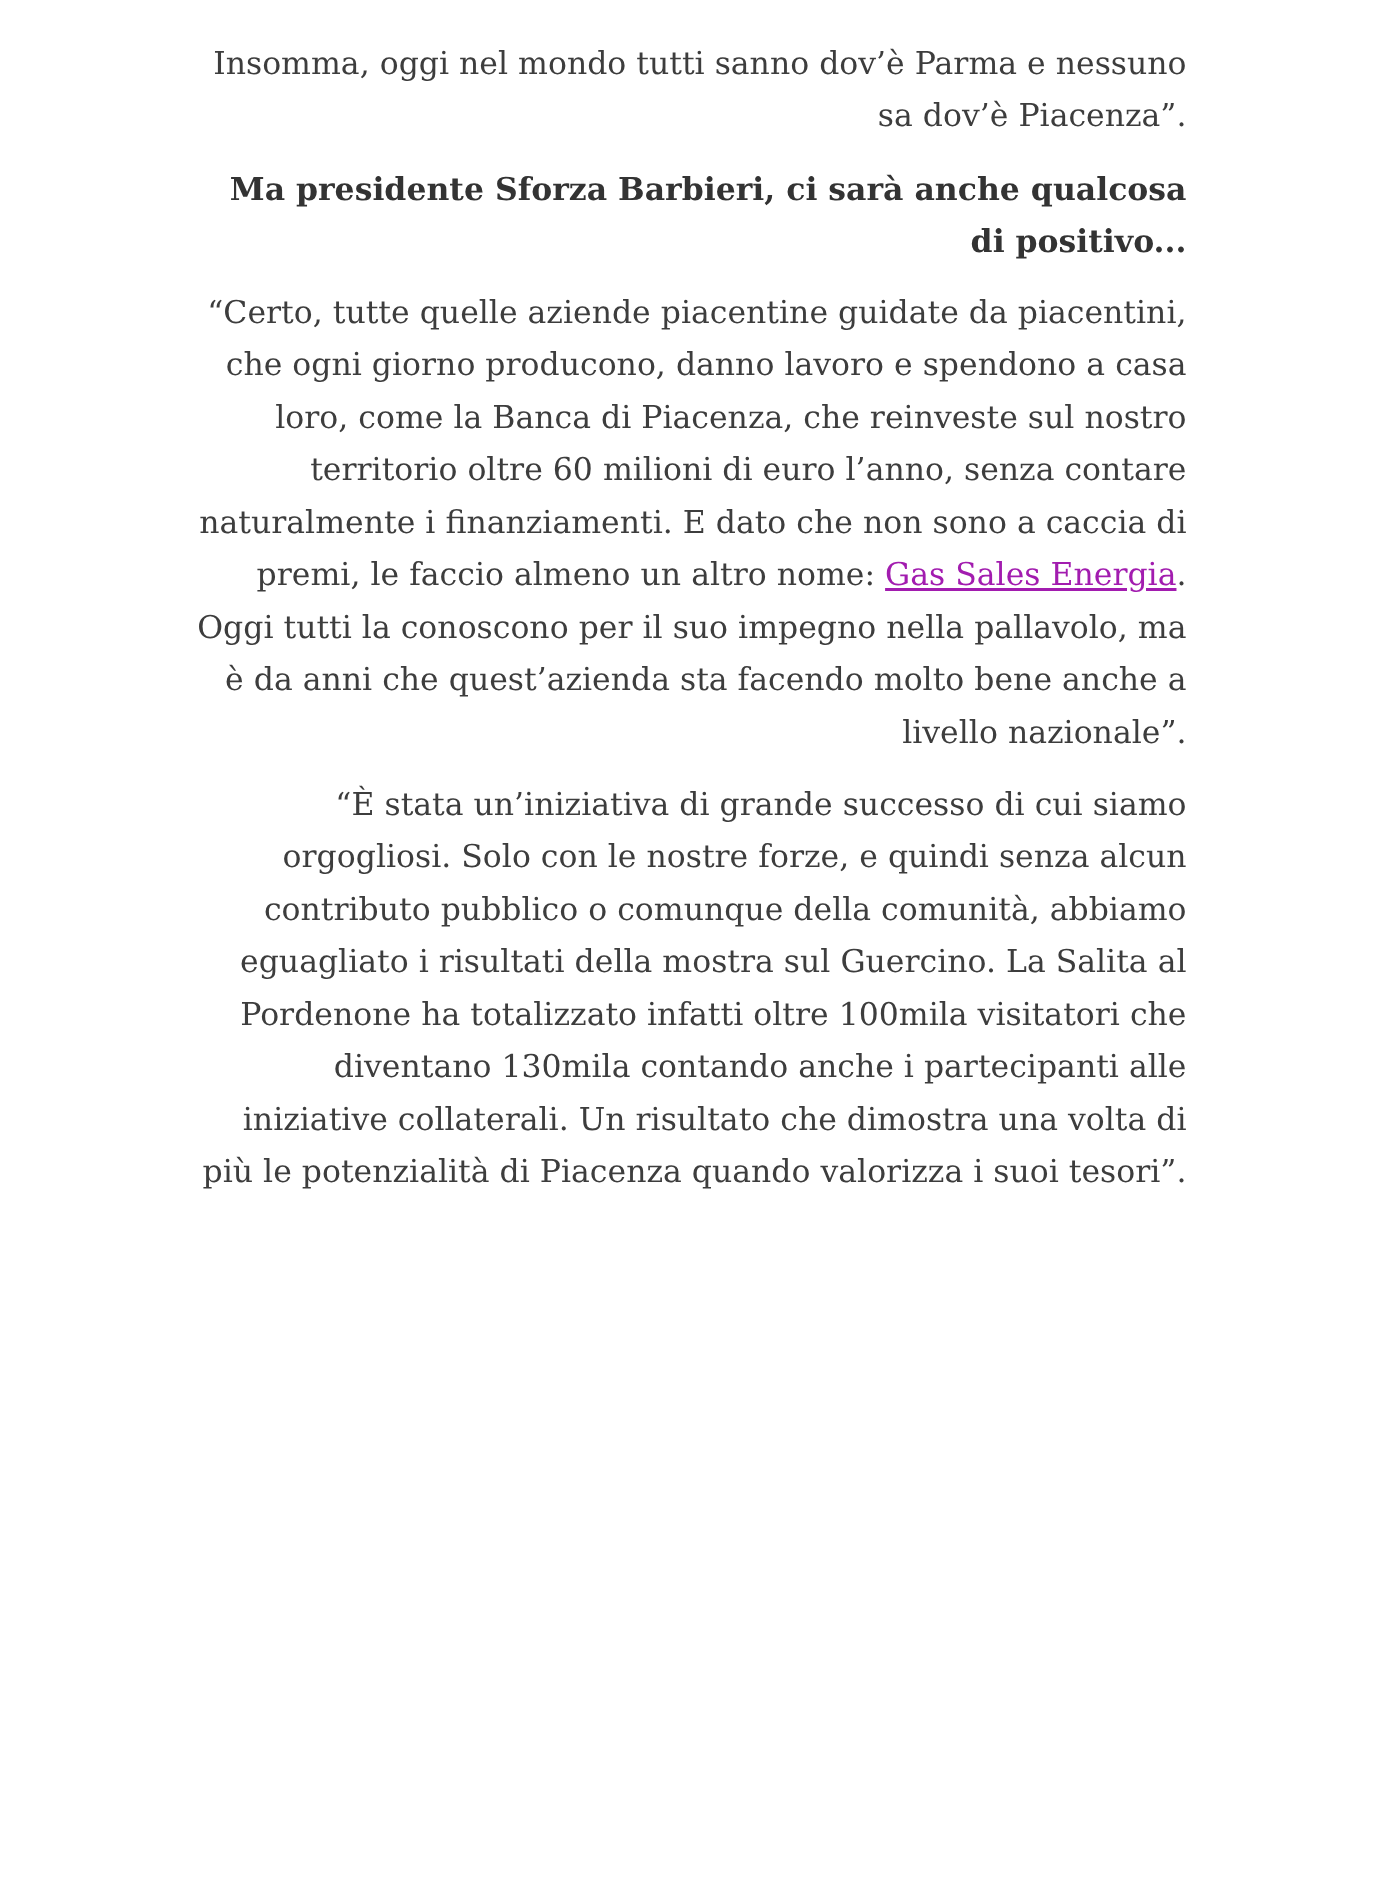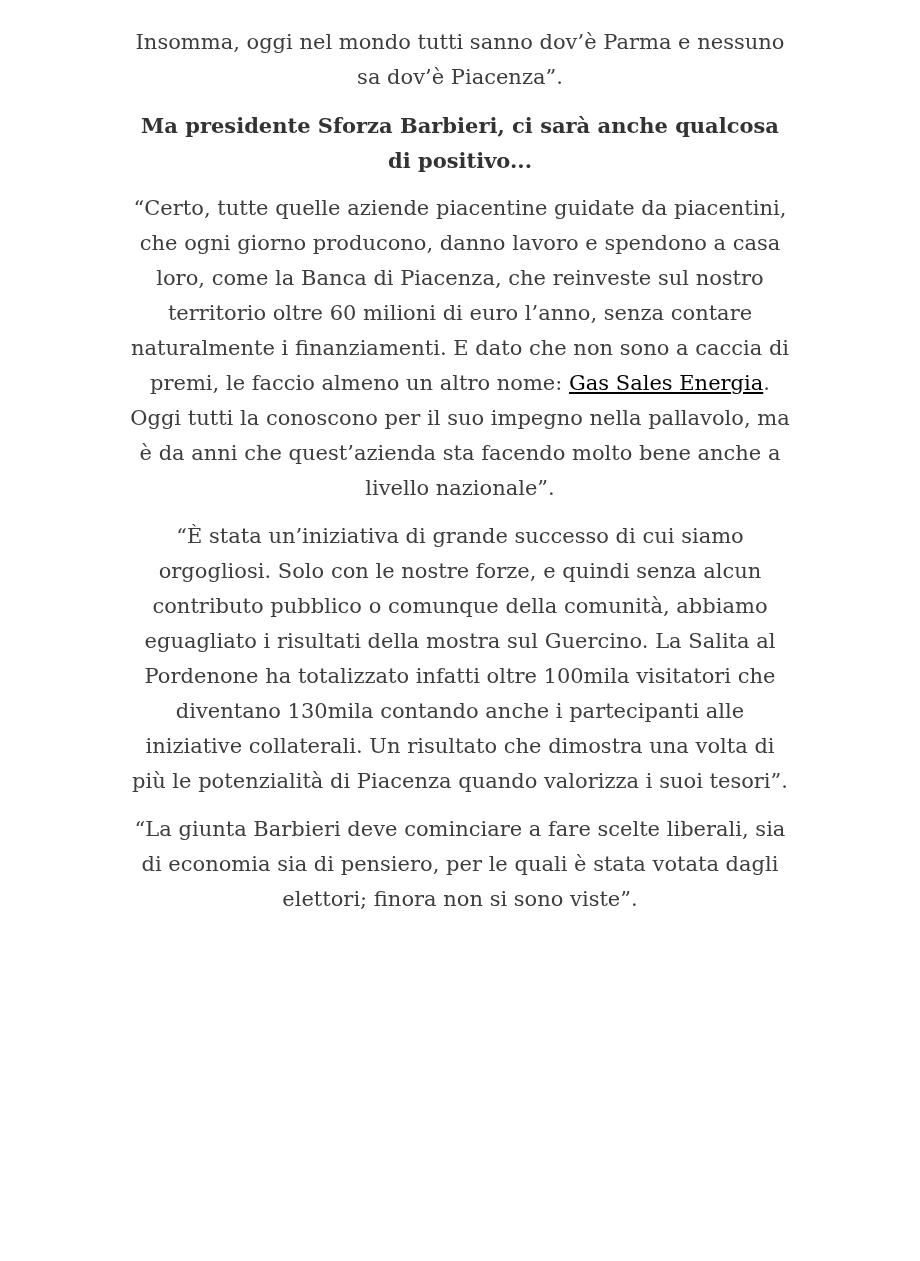--- a/index.html
+++ b/index.html
@@ -13,37 +13,36 @@
   .article {
     width: 662px;
     margin: 0 auto;
     padding-top: 25px;
   }
   .article p {
     font-size: 21px;
     line-height: 35px;
     color: #3d3d3d;
     margin: 0 0 13px 0;
-    text-align: center;
+    text-align: right;
   }
   .article p.question {
     font-weight: 700;
     color: #333333;
   }
   .article a {
-    color: #000000;
+    color: #a21caf;
     text-decoration: underline;
     cursor: pointer;
   }
   .article p.question a {
     font-weight: 400;
   }
 </style>
 </head>
 <body>
 
 <article class="article">
     <p class="answer"><span>Insomma, oggi nel mondo tutti sanno dov’è Parma e nessuno sa dov’è Piacenza”.</span></p>
     <p class="question"><span>Ma presidente Sforza Barbieri, ci sarà anche qualcosa di positivo...</span></p>
     <p class="answer"><span>“Certo, tutte quelle aziende piacentine guidate da piacentini, che ogni giorno producono, danno lavoro e spendono a casa loro, come la Banca di Piacenza, che reinveste sul nostro territorio oltre 60 milioni di euro l’anno, senza contare naturalmente i finanziamenti. E dato che non sono a caccia di premi, le faccio almeno un altro nome: </span><a href="#">Gas Sales Energia</a><span>. Oggi tutti la conoscono per il suo impegno nella pallavolo, ma è da anni che quest’azienda sta facendo molto bene anche a livello nazionale”.</span></p>
     <p class="answer"><span>“È stata un’iniziativa di grande successo di cui siamo orgogliosi. Solo con le nostre forze, e quindi senza alcun contributo pubblico o comunque della comunità, abbiamo eguagliato i risultati della mostra sul Guercino. La Salita al Pordenone ha totalizzato infatti oltre 100mila visitatori che diventano 130mila contando anche i partecipanti alle iniziative collaterali. Un risultato che dimostra una volta di più le potenzialità di Piacenza quando valorizza i suoi tesori”.</span></p>
-    <p class="answer"><span>“La giunta Barbieri deve cominciare a fare scelte liberali, sia di economia sia di pensiero, per le quali è stata votata dagli elettori; finora non si sono viste”.</span></p>
   </article>
 
 </body></html>

